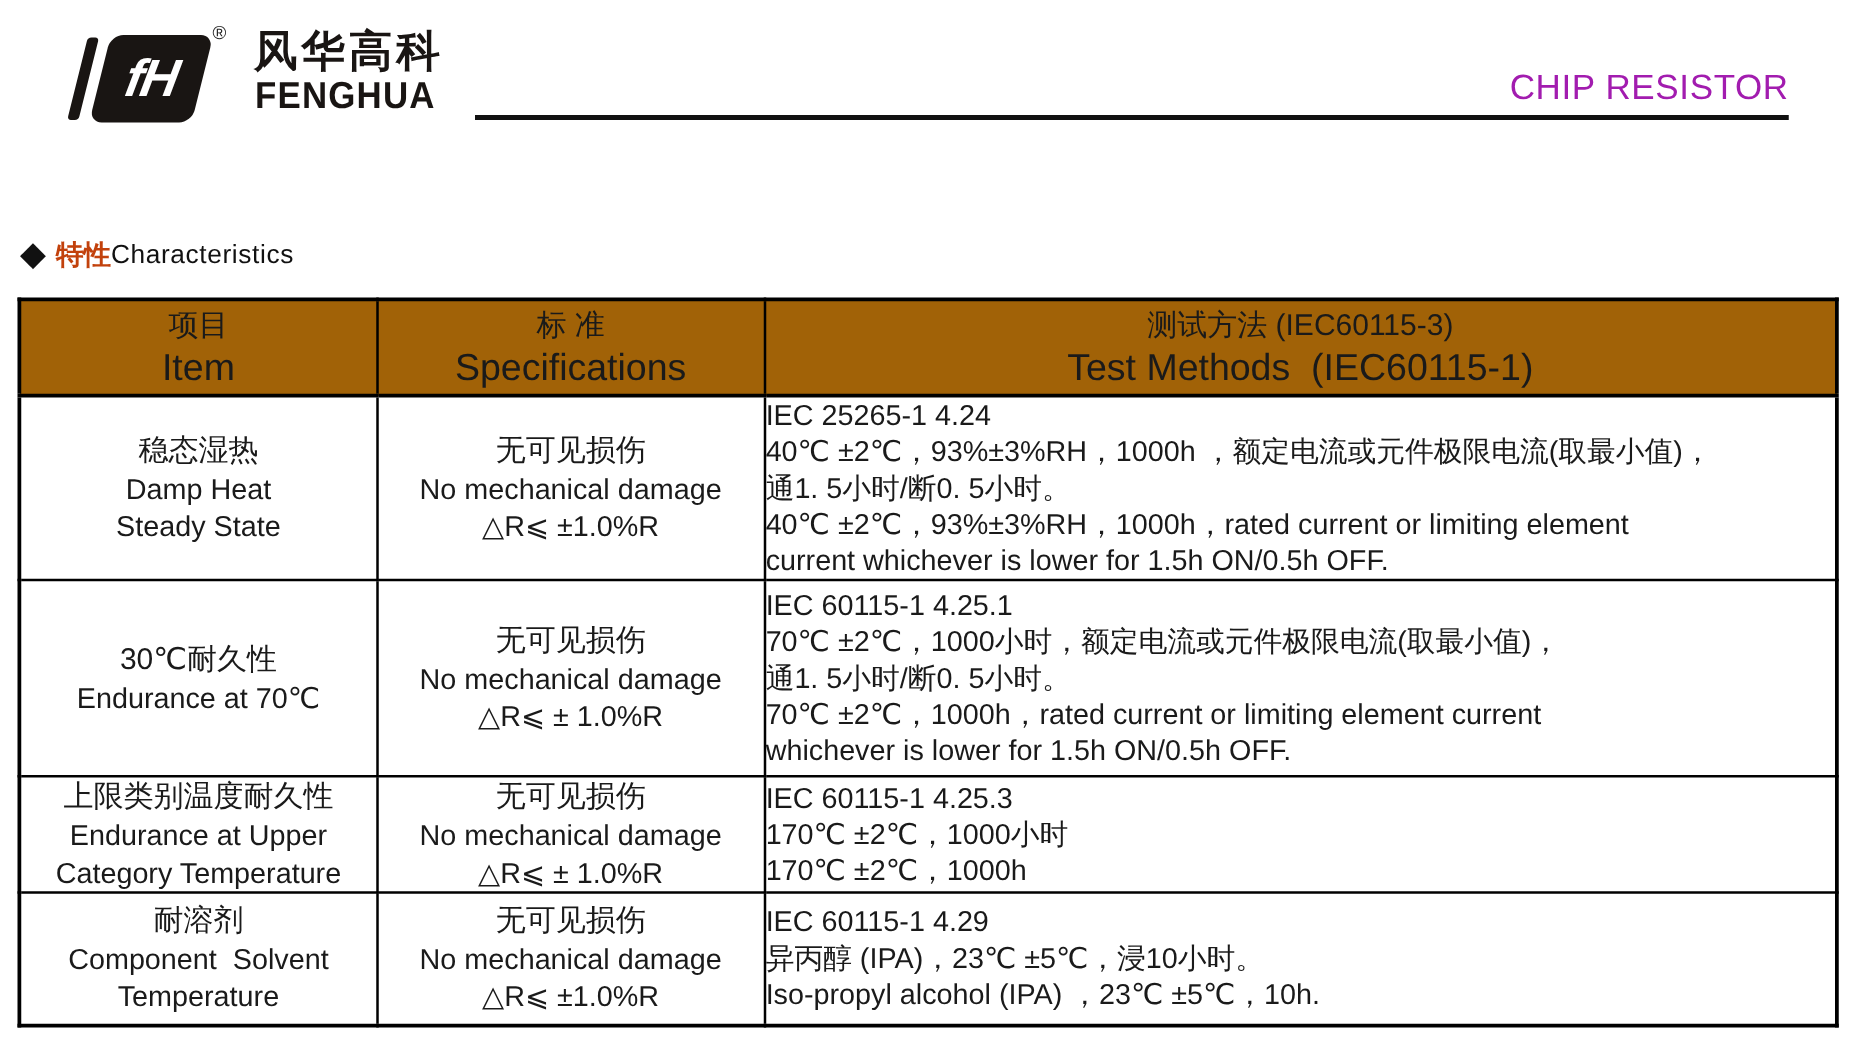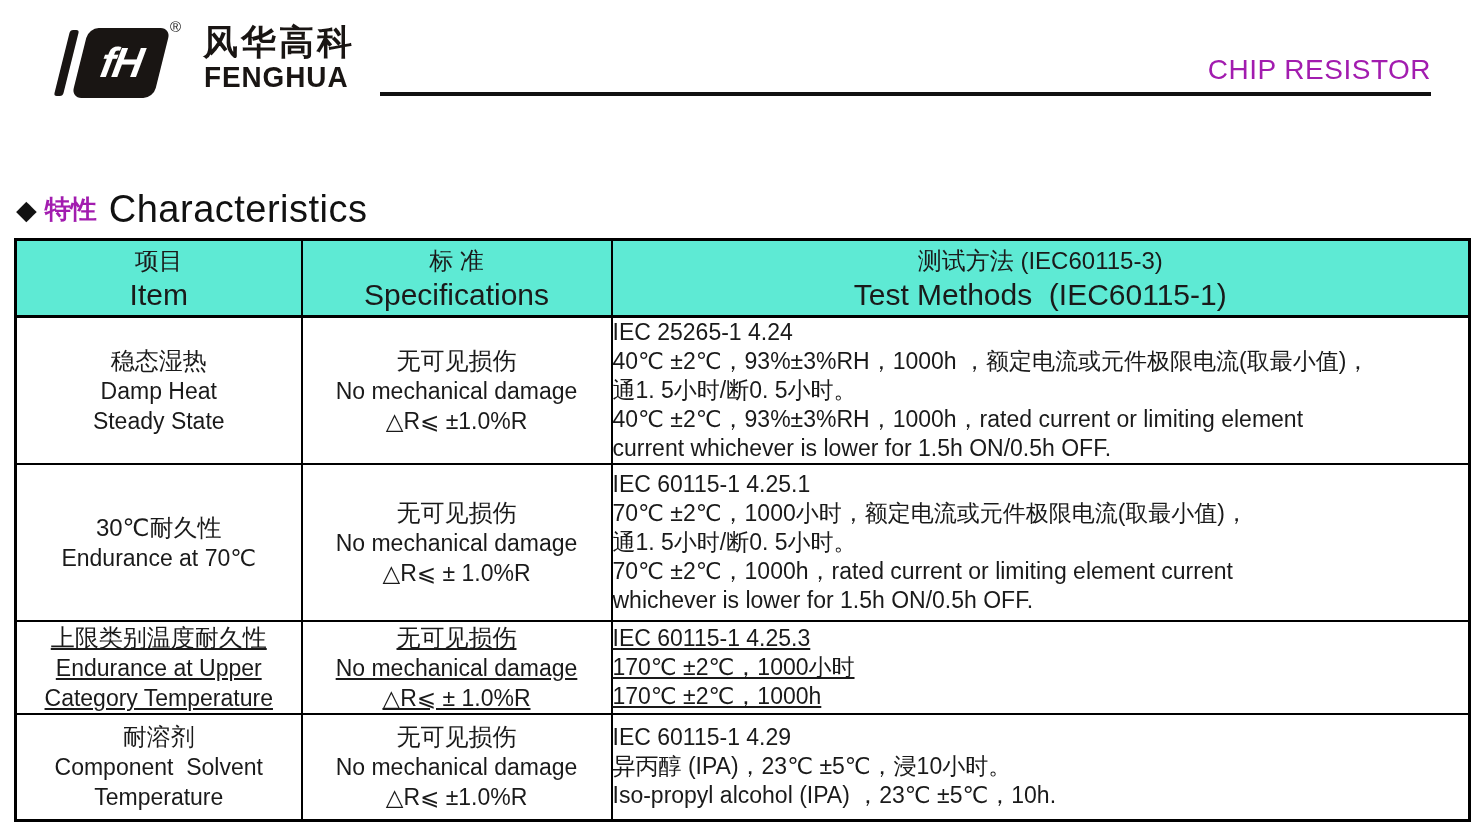--- a/index.html
+++ b/index.html
@@ -43,37 +43,37 @@
   .header-rule {
     position:absolute; top:92px; left:380px; right:52px; height:4px; background:#111;
   }
 
   
   .section-heading {
     position:absolute; left:16px; top:188px; display:flex; align-items:center;
     white-space:pre;
   }
   .section-bullet { font-size:27px; color:#111; margin-right:8px; }
-  .section-cn { font-size:26px; font-weight:bold; color:#a21caf; }
-  .section-en { font-size:38px; color:#111; margin-left:12px; letter-spacing:0.5px; }
+  .section-cn { font-size:22px; font-weight:bold; color:#c2410c; }
+  .section-en { font-size:21px; color:#111; letter-spacing:0.5px; }
 
   
   table.spec {
     position:absolute; left:14px; top:238px; width:1454px;
     border-collapse:collapse; table-layout:fixed;
     border:3px solid #000;
   }
   table.spec th, table.spec td { border:2px solid #000; vertical-align:middle; padding:0; }
   table.spec thead th {
-    background:#5eead4; border-bottom:3px solid #000; font-weight:normal;
+    background:#a16207; border-bottom:3px solid #000; font-weight:normal;
   }
   tr.hdr   { height:77px;  }
   tr.row-0 { height:147px; }
   tr.row-1 { height:157px; }
-  tr.row-2 { height:75px;text-decoration:underline; }
+  tr.row-2 { height:75px; }
   tr.row-3 { height:106px; }
 
   .center-cell { text-align:center; }
   .method-cell { text-align:left; padding:6px 10px 6px 14px; }
 
   .line { white-space:pre-wrap; }
   .cn   { font-size:24px; line-height:31px; }
   .en   { font-size:23px; line-height:30px;text-align:center; }
   .m-line { font-size:23px; line-height:29px; }
   .hdr-cn { font-size:24px; line-height:34px; }

